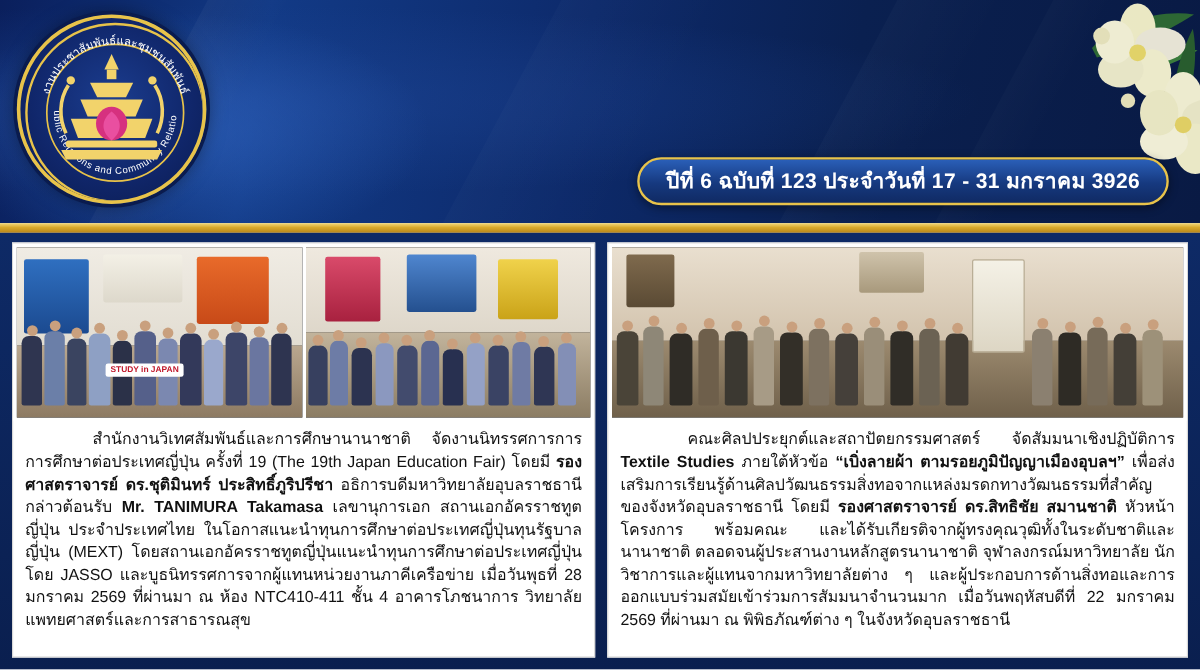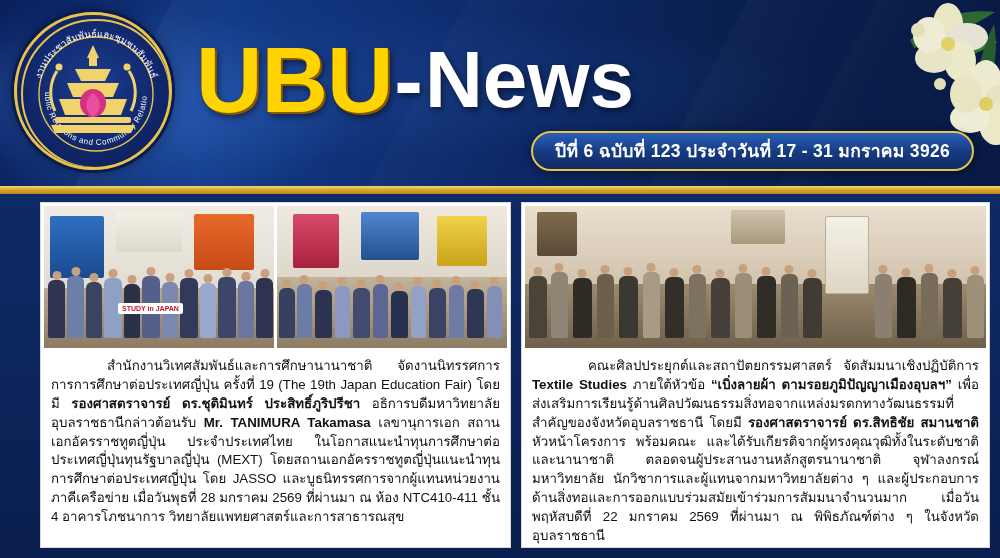--- a/index.html
+++ b/index.html
@@ -134,21 +134,21 @@
     display: flex;
     gap: 10px;
   }
   .col {
     background: #ffffff;
     border: 1px solid #d9d9d9;
     display: flex;
     flex-direction: column;
     overflow: hidden;
   }
-  .col-left { width: 486px; margin-left: 30px; }
+  .col-left { width: 486px; }
   .col-right { width: 484px; }
 
   .photo-row { display: flex; gap: 3px; padding: 3px; background:#ffffff; }
   .photo {
     position: relative;
     height: 142px;
     overflow: hidden;
     background: #2b2b2b;
   }
   .photo.half { width: 50%; }
@@ -264,25 +264,20 @@
         <path d="M48 52 C56 58 58 68 48 76 C38 68 40 58 48 52 Z" fill="#e94fa0"></path>
         <rect x="10" y="76" width="76" height="6" rx="2" fill="#f2d36b"></rect>
         <path d="M6 84 L90 84 L86 92 L10 92 Z" fill="#f2d36b"></path>
         <path d="M12 30 C4 42 4 58 10 70" stroke="#f2d36b" stroke-width="3" fill="none"></path>
         <path d="M84 30 C92 42 92 58 86 70" stroke="#f2d36b" stroke-width="3" fill="none"></path>
         <circle cx="14" cy="26" r="3.5" fill="#f2d36b"></circle>
         <circle cx="82" cy="26" r="3.5" fill="#f2d36b"></circle>
       </svg>
     </div>
 
-    <div class="title-wrap">
-      <span class="title-main">UBU</span>
-      <span class="title-dash">-</span>
-      <span class="title-sub">News</span>
-    </div>
 
     <div class="issue-bar">
       <span>ปีที่ 6  ฉบับที่ 123  ประจำวันที่  17 - 31  มกราคม 3926</span>
     </div>
   </div>
 
   <div class="gold-bar"></div>
 
   <div class="body-area">
 

